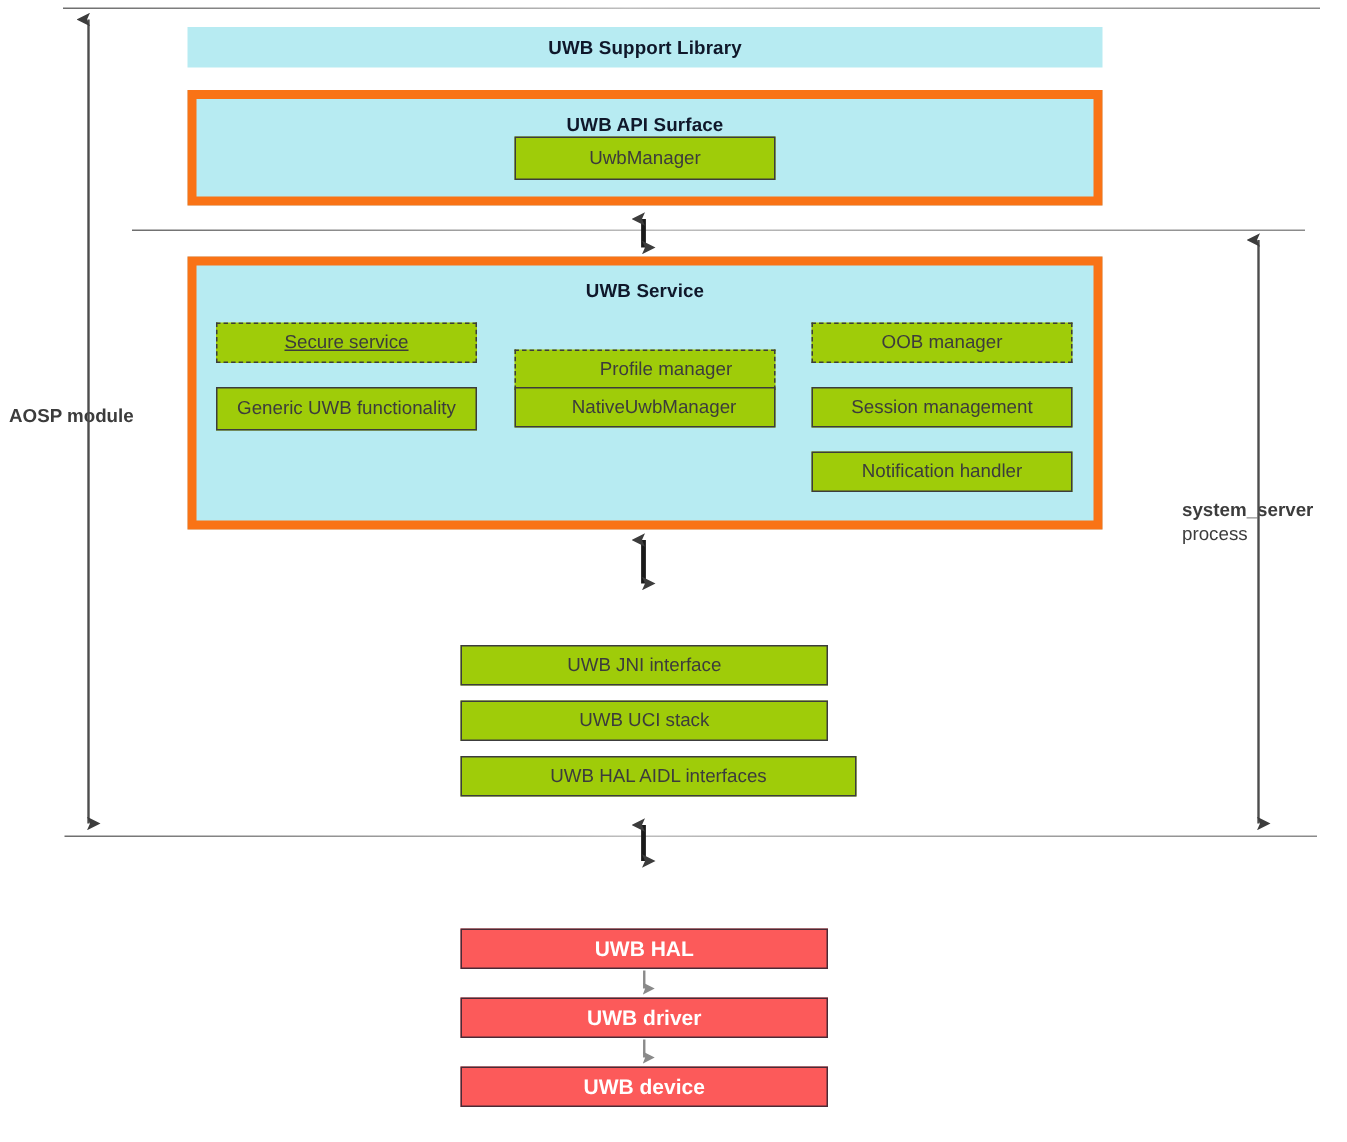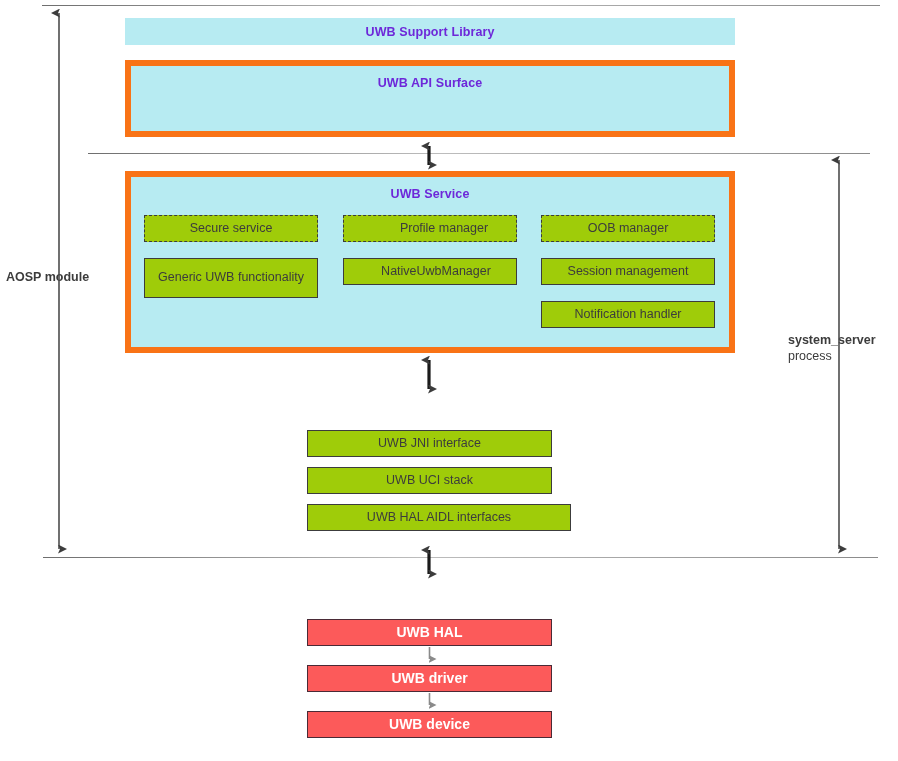--- a/index.html
+++ b/index.html
@@ -32,21 +32,21 @@
     background: #e1c9ea;
     border: none;
   }
   .panel-title {
     position: absolute;
     left: 0;
     right: 0;
     text-align: center;
     font-size: 12.5px;
     font-weight: bold;
-    color: #6d28d9;
+    color: #0f172a;
     letter-spacing: 0.1px;
   }
 
   
   .leaf {
     background: #9fcc09;
     border: 1px solid #3c3c3c;
     display: flex;
     align-items: center;
     justify-content: center;
@@ -107,30 +107,31 @@
 
   <div class="abs hrule" style="left:43px; top:557px; width:835px;"></div>
 
   <div class="abs panel noborder" style="left:125px; top:18px; width:610px; height:27px;">
     <div class="panel-title" style="top:7px;">UWB Support Library</div>
   </div>
 
   <div class="abs panel" style="left:125px; top:60px; width:610px; height:77px;">
     <div class="panel-title" style="top:10px;">UWB API Surface</div>
   </div>
+  <div class="abs leaf" style="left:343px; top:91px; width:174px; height:29px;">UwbManager</div>
 
   <div class="abs panel" style="left:125px; top:171px; width:610px; height:182px;">
     <div class="panel-title" style="top:10px;">UWB Service</div>
   </div>
 
-  <div class="abs leaf dashed" style="left:144px; top:215px; width:174px; height:27px;">Secure service</div>
-  <div class="abs leaf dashed" style="left:343px; top:215px; width:174px; height:27px;padding-left:28px;">Profile manager</div>
+  <div class="abs leaf dashed" style="left:144px; top:215px; width:174px; height:27px;text-decoration:underline;">Secure service</div>
+  <div class="abs leaf dashed" style="left:343px; top:233px; width:174px; height:27px;padding-left:28px;">Profile manager</div>
   <div class="abs leaf dashed" style="left:541px; top:215px; width:174px; height:27px;">OOB manager</div>
 
-  <div class="abs leaf" style="left:144px; top:258px; width:174px; height:40px;">Generic UWB functionality</div>
+  <div class="abs leaf" style="left:144px; top:258px; width:174px; height:29px;">Generic UWB functionality</div>
   <div class="abs leaf" style="left:343px; top:258px; width:174px; height:27px;padding-left:12px;">NativeUwbManager</div>
   <div class="abs leaf" style="left:541px; top:258px; width:174px; height:27px;">Session management</div>
 
   <div class="abs leaf" style="left:541px; top:301px; width:174px; height:27px;">Notification handler</div>
 
   <div class="abs leaf" style="left:307px; top:430px; width:245px; height:27px;">UWB JNI interface</div>
   <div class="abs leaf" style="left:307px; top:467px; width:245px; height:27px;">UWB UCI stack</div>
   <div class="abs leaf" style="left:307px; top:504px; width:264px; height:27px;">UWB HAL AIDL interfaces</div>
 
   <div class="abs leaf-red" style="left:307px; top:619px; width:245px; height:27px;">UWB HAL</div>

